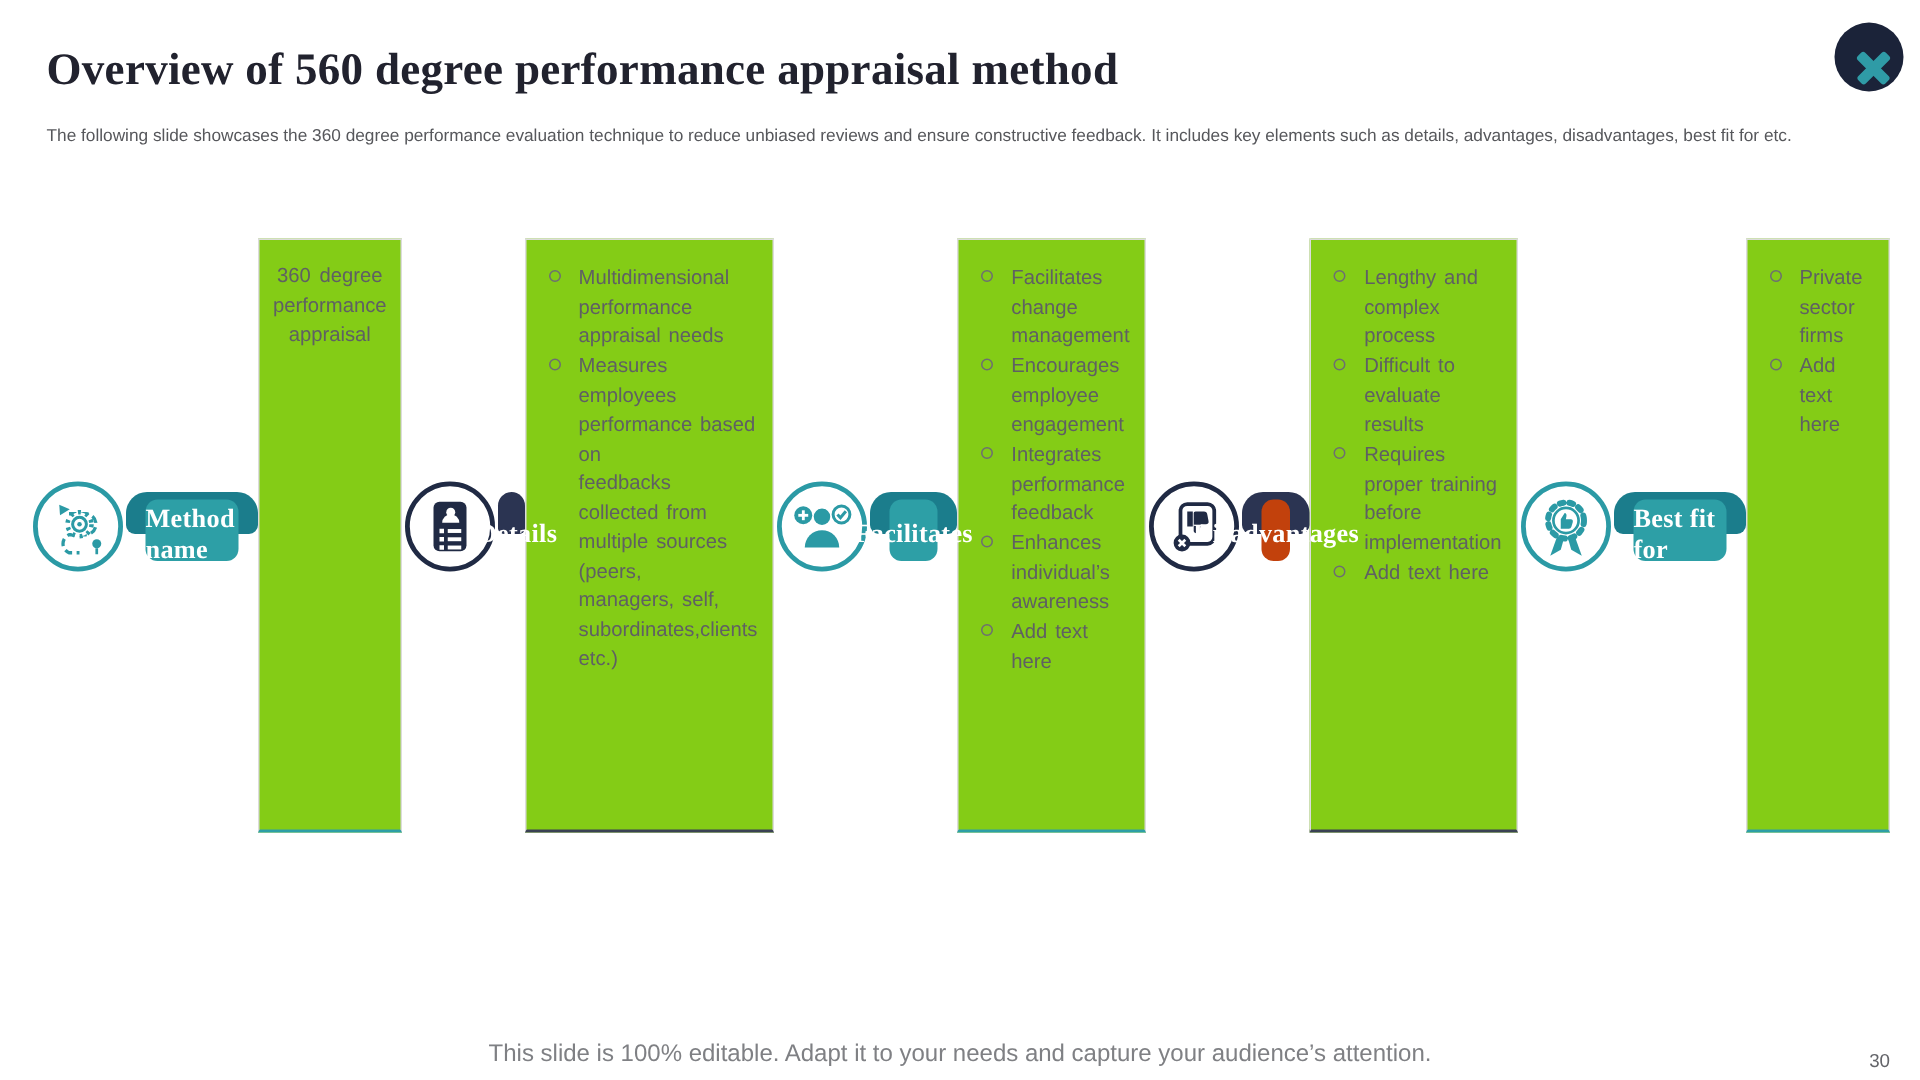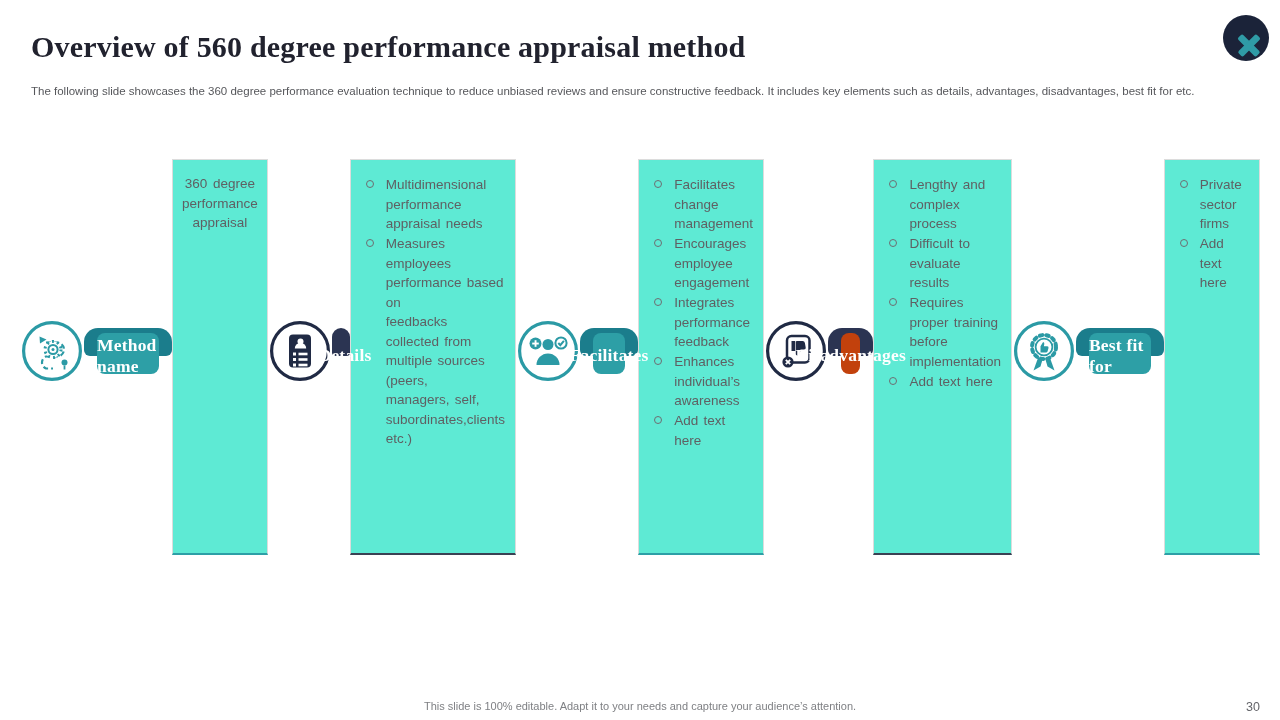--- a/index.html
+++ b/index.html
@@ -56,21 +56,21 @@
   .theme-teal .banner-back  { background:#1b7d8c; }
   .theme-teal .banner-front { background:#2d9fa6; }
   .theme-navy .banner-back  { background:#2b3452; }
   .theme-navy .banner-front { background:#c2410c; }
   .banner-label {
     font-family:"Liberation Serif", serif; font-weight:bold;
     font-size:17.5px; color:#ffffff; letter-spacing:.2px;
   }
 
   .box {
-    margin-top:12px; width:256px; height:396px; background:#5eead4;
+    margin-top:12px; width:256px; height:396px; background:#84cc16;
     border:1px solid #dcdcdc; border-bottom:2px solid #999999;
   }
   .theme-teal .box { border-bottom-color:#2d9fa6; }
   .theme-navy .box { border-bottom-color:#3a4153; }
 
   .center-text {
     padding-top:14px; text-align:center; white-space:pre-line;
     font-size:13.5px; line-height:19.5px; color:#5f6063; word-spacing:2px;
   }
   ul.bullets { list-style:none; padding:15px 10px 0 13px; }
@@ -80,21 +80,21 @@
     border:1.4px solid #6d6e72; border-radius:50%;
   }
   ul.bullets .t {
     white-space:pre-line; font-size:13.5px; line-height:19.5px;
     color:#5f6063; word-spacing:1.5px;
   }
 
   
   .footer-note {
     position:absolute; left:0; right:0; bottom:8px; text-align:center;
-    font-size:11px; color:#7f8084;
+    font-size:16px; color:#7f8084;
   }
   .page-number {
     position:absolute; right:20px; bottom:6px;
     font-size:12.5px; color:#64656a;
   }
 </style>
 </head>
 <body>
 
 <div class="title">Overview of 560 degree performance appraisal method</div>

